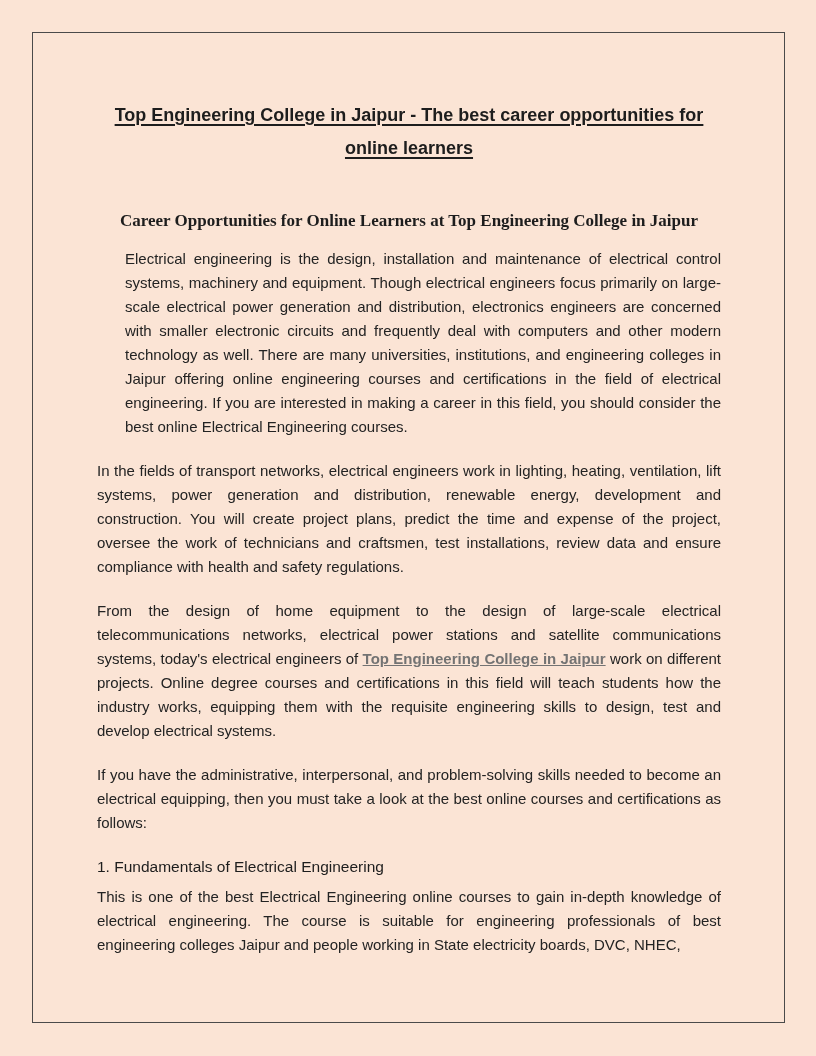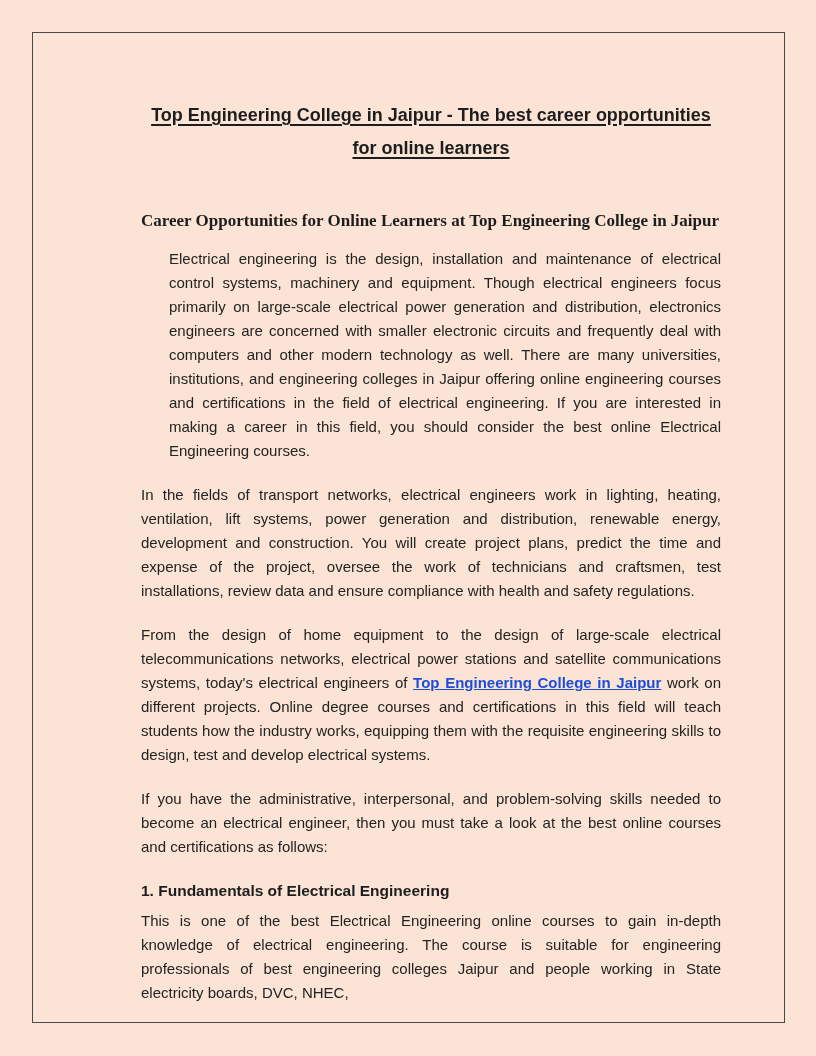--- a/index.html
+++ b/index.html
@@ -16,21 +16,20 @@
     overflow: hidden;
   }
   .page-border {
     position: absolute;
     left: 32px;
     top: 32px;
     width: 753px;
     height: 991px;
     border: 1px solid #4a4a4a;
     box-sizing: border-box;
-    padding-left: 44px;
   }
   .content {
     box-sizing: border-box;
     padding: 66px 63px 0 64px;
     width: 100%;
     height: 100%;
   }
   .doc-title {
     font-size: 18px;
     line-height: 33px;
@@ -42,45 +41,46 @@
   .doc-title span {
     text-decoration: underline;
     text-decoration-thickness: 2px;
     text-underline-offset: 3px;
   }
   .doc-heading {
     font-family: "Liberation Serif", serif;
     font-size: 17px;
     line-height: 24px;
     font-weight: bold;
+    text-align: center;
     margin: 44px 0 4px 0;
     color: #1d1d1d;
   }
   .body-par {
     font-size: 15px;
     line-height: 24px;
     text-align: justify;
     margin: 0 0 20px 0;
   }
   .body-par.first {
     margin-top: 14px;
     margin-left: 28px;
   }
   .body-par.last {
     margin-bottom: 12px;
   }
   .list-heading {
     font-size: 15.5px;
     line-height: 24px;
-    font-weight: bold;
+    font-weight: normal;
     margin: 0 0 6px 0;
     color: #1d1d1d;
   }
   .doc-link {
-    color: #1d4ed8;
+    color: #737373;
     font-weight: bold;
     text-decoration: underline;
     cursor: pointer;
   }
 </style>
 </head>
 <body>
 
 <div class="page-border">
   <div class="content">
@@ -88,20 +88,20 @@
     <h1 class="doc-title"><span>Top Engineering College in Jaipur - The best career opportunities for online learners</span></h1>
 
     <h2 class="doc-heading">Career Opportunities for Online Learners at Top Engineering College in Jaipur</h2>
 
     <p class="body-par first">Electrical engineering is the design, installation and maintenance of electrical control systems, machinery and equipment. Though electrical engineers focus primarily on large-scale electrical power generation and distribution, electronics engineers are concerned with smaller electronic circuits and frequently deal with computers and other modern technology as well. There are many universities, institutions, and engineering colleges in Jaipur offering online engineering courses and certifications in the field of electrical engineering. If you are interested in making a career in this field, you should consider the best online Electrical Engineering courses.</p>
 
     <p class="body-par">In the fields of transport networks, electrical engineers work in lighting, heating, ventilation, lift systems, power generation and distribution, renewable energy, development and construction. You will create project plans, predict the time and expense of the project, oversee the work of technicians and craftsmen, test installations, review data and ensure compliance with health and safety regulations.</p>
 
     <p class="body-par"><span>From the design of home equipment to the design of large-scale electrical telecommunications networks, electrical power stations and satellite communications systems, today's electrical engineers of </span><a class="doc-link">Top Engineering College in Jaipur</a><span> work on different projects. Online degree courses and certifications in this field will teach students how the industry works, equipping them with the requisite engineering skills to design, test and develop electrical systems.</span></p>
 
-    <p class="body-par">If you have the administrative, interpersonal, and problem-solving skills needed to become an electrical engineer, then you must take a look at the best online courses and certifications as follows:</p>
+    <p class="body-par">If you have the administrative, interpersonal, and problem-solving skills needed to become an electrical equipping, then you must take a look at the best online courses and certifications as follows:</p>
 
     <h3 class="list-heading">1. Fundamentals of Electrical Engineering</h3>
 
     <p class="body-par last">This is one of the best Electrical Engineering online courses to gain in-depth knowledge of electrical engineering. The course is suitable for engineering professionals of best engineering colleges Jaipur and people working in State electricity boards, DVC, NHEC,</p>
 
   </div>
 </div>
 
 </body></html>

